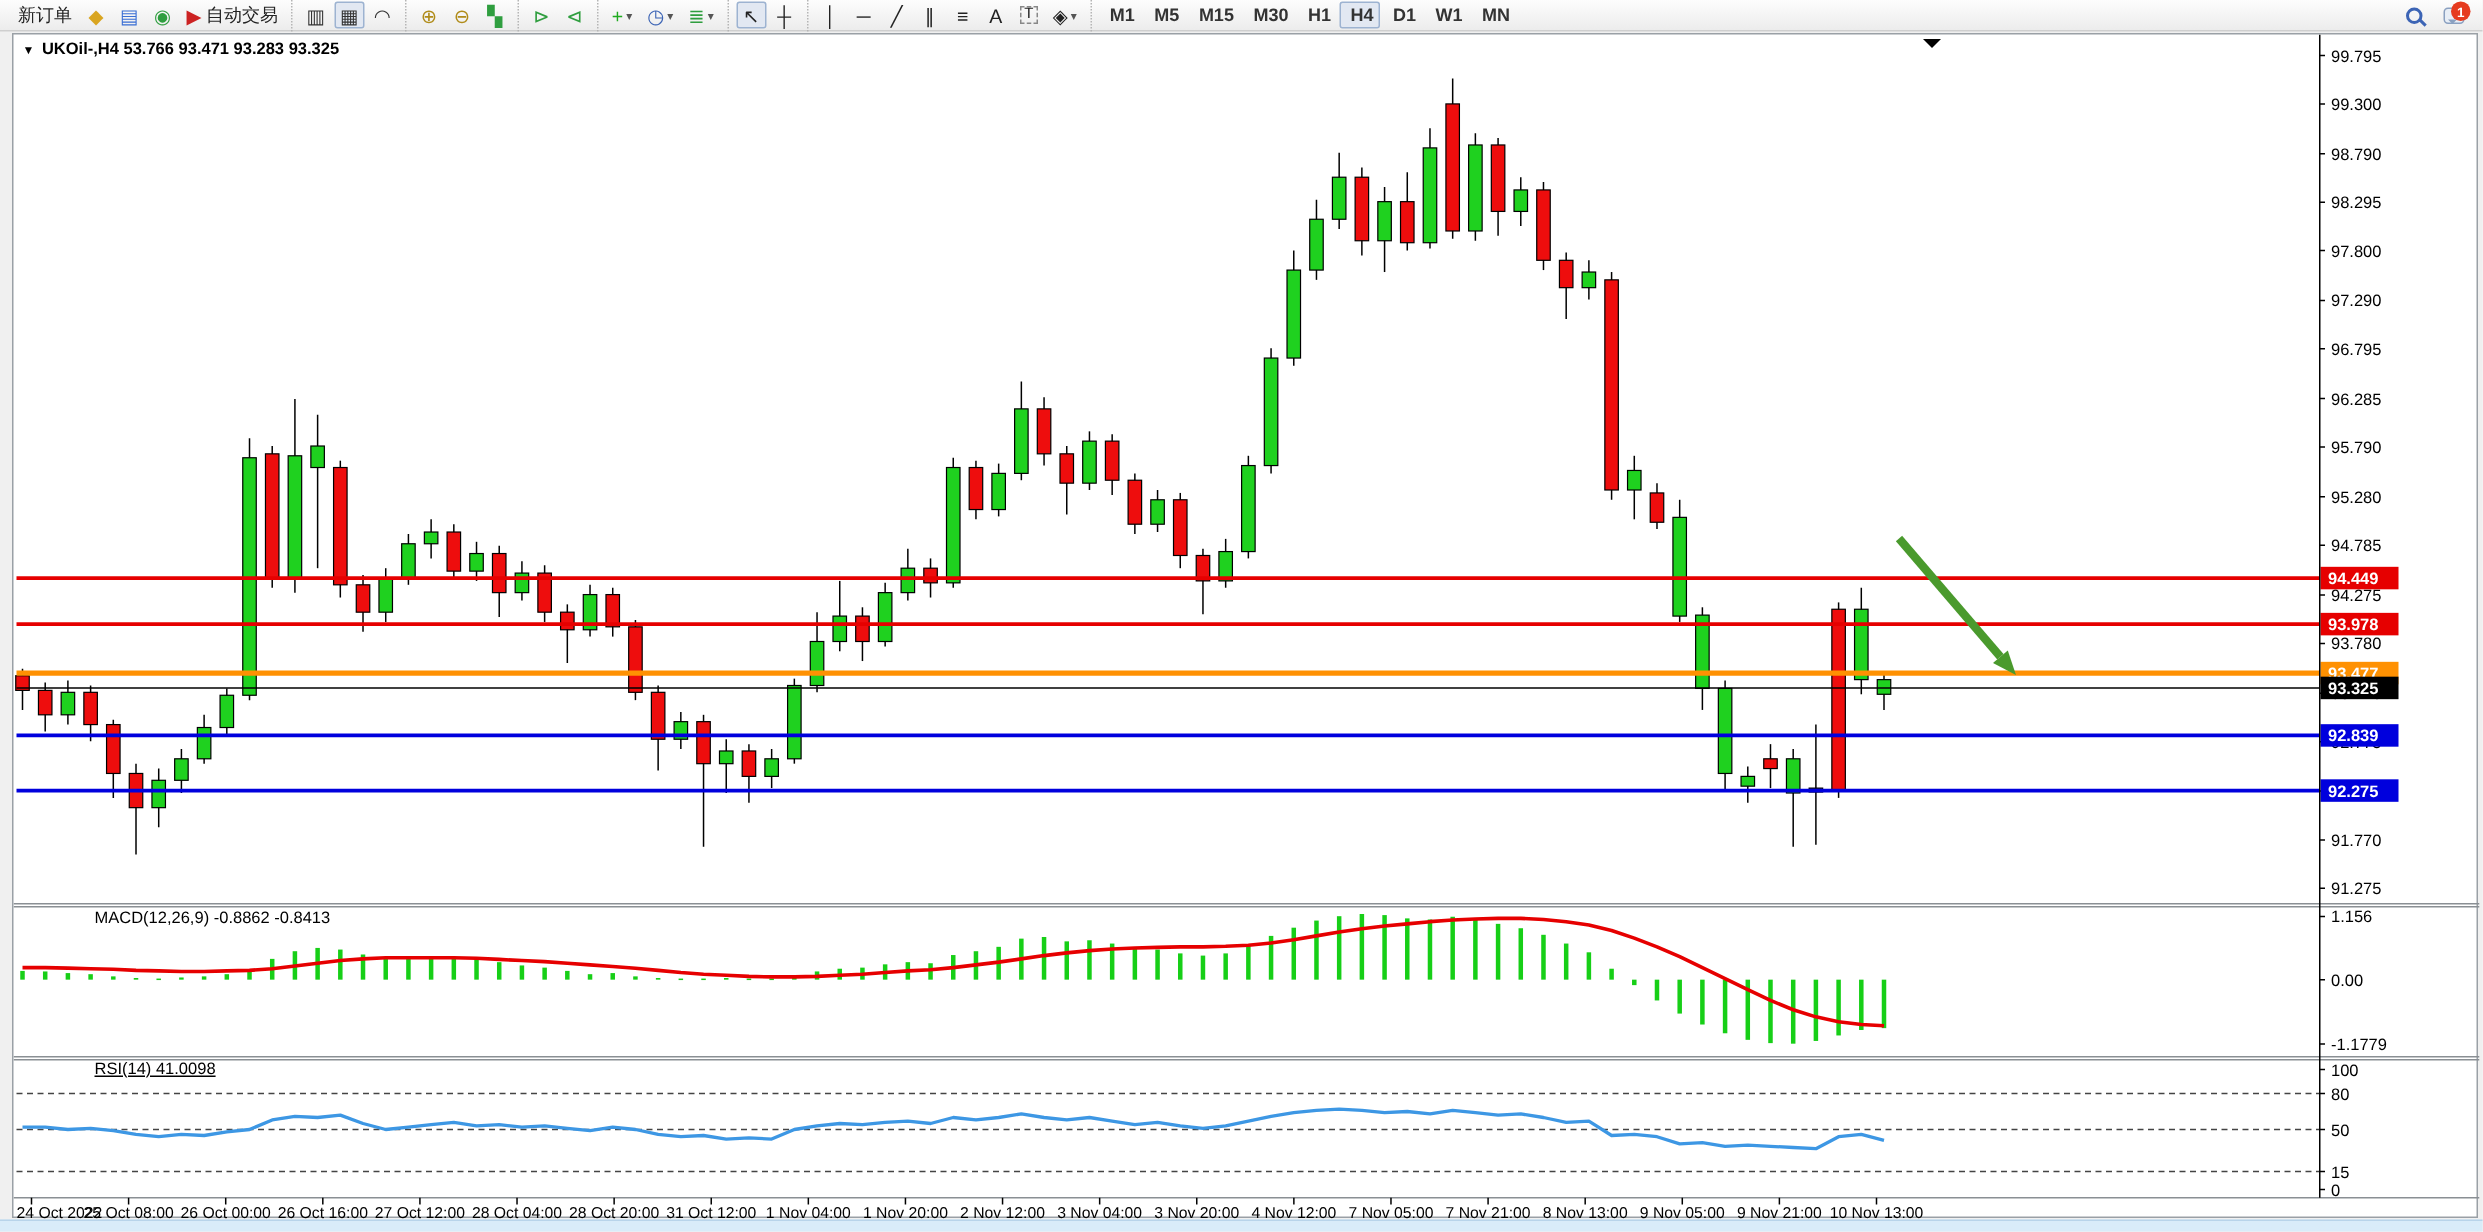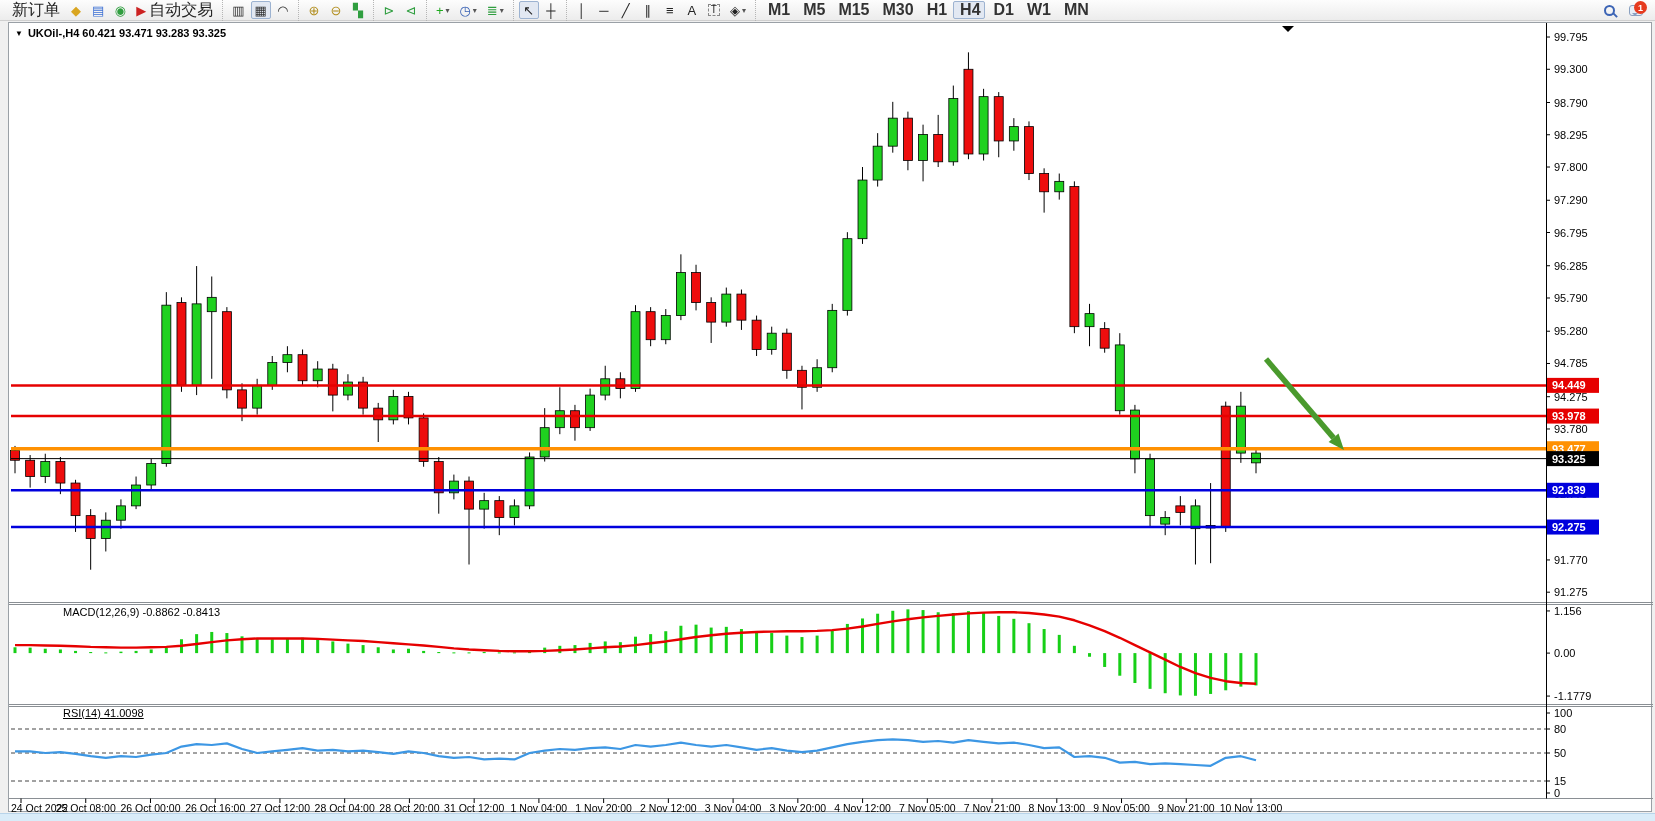--- a/index.html
+++ b/index.html
@@ -10,21 +10,21 @@
     background:linear-gradient(#fdfdfd,#ececec); border-bottom:1px solid #cfcfcf;
     display:flex; align-items:center; font-size:12px; color:#222; }
   .tb-group { display:flex; align-items:center; height:21px; padding:0 4px;
     border-left:1px dotted #b5b5b5; }
   .tb-group:first-child { border-left:none; }
   .tb-item { display:flex; align-items:center; justify-content:center;
     min-width:20px; height:18px; margin:0 1px; padding:0 3px; border:1px solid transparent;
     border-radius:2px; cursor:default; white-space:nowrap; }
   .tb-item.active { background:#e2e8f2; border:1px solid #9db3d1; }
   .tb-item .glyph { font-size:13px; line-height:1; }
-  .tb-item .txt { margin-left:3px; font-size:16px; }
+  .tb-item .txt { margin-left:3px; font-size:12px; }
   .tb-item .dd { font-size:8px; color:#555; margin-left:2px; }
   .tb-item.boxed .glyph { border:1px dashed #888; padding:0 2px; font-size:10px; }
   .tb-item.tf { font-size:11px; font-weight:bold; color:#333; min-width:24px;text-align:center; }
   #tb-right { position:absolute; right:6px; top:0; height:21px; display:flex; align-items:center; }
   .mag-icon { position:relative; width:11px; height:11px; border:2px solid #3c64b5;
     border-radius:50%; margin-right:14px; }
   .mag-icon::after { content:""; position:absolute; width:6px; height:2px; background:#3c64b5;
     transform:rotate(45deg); right:-5px; bottom:-2px; }
   .bubble-icon { position:relative; width:14px; height:11px; background:#e8eef6;
     border:1px solid #8aa0c0; border-radius:3px; margin-right:6px; }
@@ -575,19 +575,19 @@
         <line x1="1112.5263157894738" y1="775.5" x2="1112.5263157894738" y2="780" stroke="#000"></line>
         <text x="1112.5263157894738" y="789" font-size="10.5" fill="#000" text-anchor="middle">9 Nov 05:00</text>
         <line x1="1177.2631578947369" y1="775.5" x2="1177.2631578947369" y2="780" stroke="#000"></line>
         <text x="1177.2631578947369" y="789" font-size="10.5" fill="#000" text-anchor="middle">9 Nov 21:00</text>
         <line x1="1242.0000000000002" y1="775.5" x2="1242.0000000000002" y2="780" stroke="#000"></line>
         <text x="1242.0000000000002" y="789" font-size="10.5" fill="#000" text-anchor="middle">10 Nov 13:00</text>
       </g>
     </svg>
   <div id="chart-title">
     <span class="menu-arrow">▼</span>
-    <span>UKOil-,H4  60.421 93.471 93.283 93.325</span>
+    <span>UKOil-,H4  53.766 93.471 93.283 93.325</span>
   </div>
   <div id="macd-label" class="pane-label">MACD(12,26,9) -0.8862 -0.8413</div>
   <div id="rsi-label" class="pane-label">RSI(14) 41.0098</div>
 </div>
 
 <div id="statusbar"></div>
 
 </body></html>

